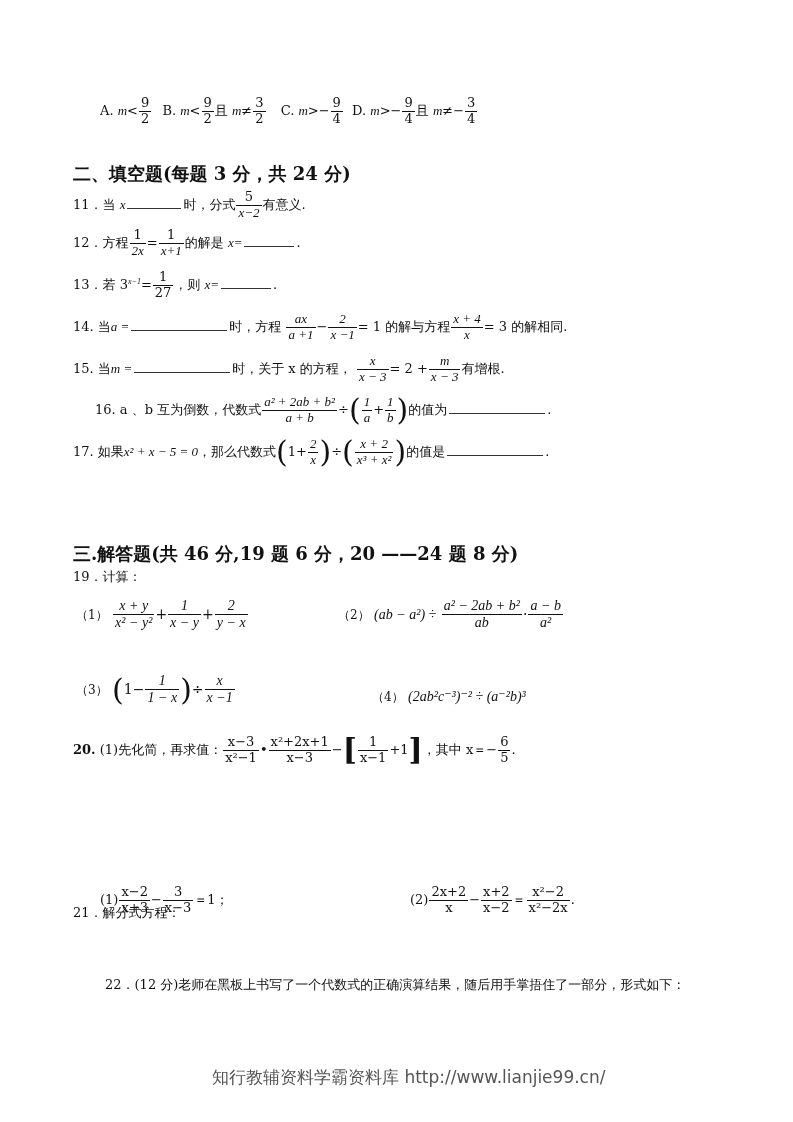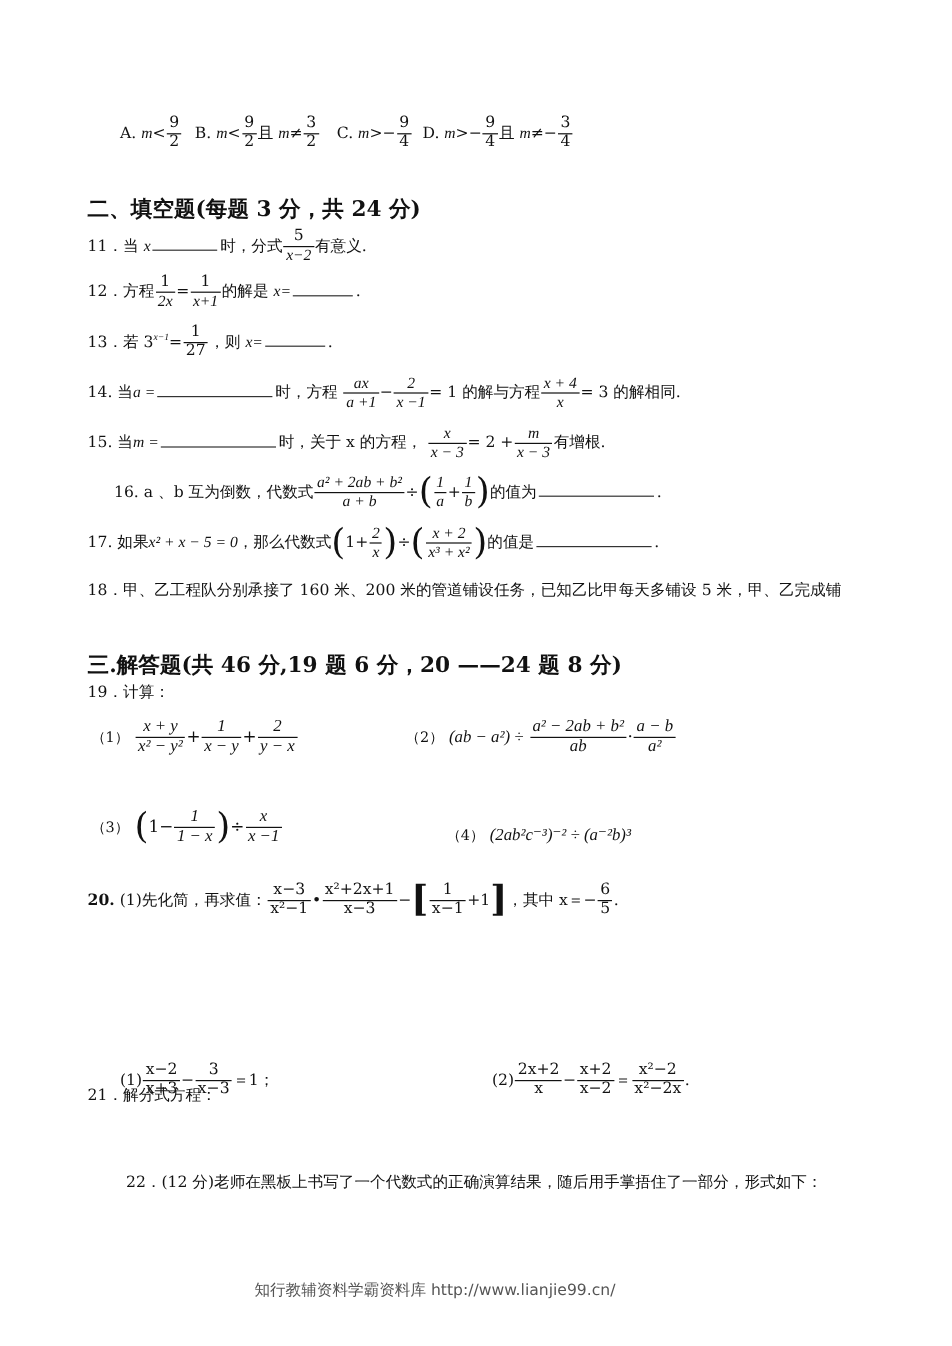--- a/index.html
+++ b/index.html
@@ -9,21 +9,21 @@
   .it { font-style:italic; font-family:"Liberation Serif","DejaVu Serif",serif; }
   .frac { display:inline-block; vertical-align:middle; text-align:center; margin:0 1px; }
   .frac > span { display:block; padding:0 2px; line-height:1.15; }
   .frac > span.num { border-bottom:1px solid #111; }
   .big { font-size:14px; }
   .blank { display:inline-block; border-bottom:1px solid #333; vertical-align:baseline; height:1px; margin:0 2px; }
   .heading { font-weight:bold; font-size:18px; }
   sup { font-size:8px; }
   .paren { font-size:30px; line-height:1; vertical-align:middle; font-weight:200; }
   .bracket { font-size:30px; line-height:1; vertical-align:middle; font-weight:bold; }
-  .footer { font-family:"DejaVu Sans","Liberation Sans",sans-serif; font-size:13px; color:#555; }
+  .footer { font-family:"DejaVu Sans","Liberation Sans",sans-serif; font-size:17px; color:#555; }
 </style>
 </head>
 <body>
 
 <div class="abs" style="left:100px;top:96px;">
   <span>
     <span>A.</span>
     <span class="it">m</span><span>&lt;</span><span class="frac"><span class="num">9</span><span>2</span></span>
   </span>
   <span style="margin-left:6px;">
@@ -72,21 +72,20 @@
 <div class="abs" style="left:73px;top:395px;margin-left:22px;">
   <span>16.</span>
   <span>a 、b 互为倒数，代数式</span><span class="frac it"><span class="num">a² + 2ab + b²</span><span>a + b</span></span><span>÷</span><span class="paren">(</span><span class="frac it"><span class="num">1</span><span>a</span></span><span>+</span><span class="frac it"><span class="num">1</span><span>b</span></span><span class="paren">)</span><span>的值为</span><span class="blank" style="width:96px;"></span><span>.</span>
 </div>
 
 <div class="abs" style="left:73px;top:437px;">
   <span>17. 如果</span><span class="it">x² + x − 5 = 0</span><span>，那么代数式</span><span class="paren">(</span><span>1+</span><span class="frac it"><span class="num">2</span><span>x</span></span><span class="paren">)</span><span>÷</span><span class="paren">(</span><span class="frac it"><span class="num">x + 2</span><span>x³ + x²</span></span><span class="paren">)</span><span>的值是</span><span class="blank" style="width:96px;"></span><span>.</span>
 </div>
 
 <div class="abs" style="left:73px;top:482px;line-height:22px;">
-  <div>18．甲、乙工程队分别承接了 160 米、200 米的管道铺设任务，已知乙比甲每天多铺设 5 米，甲、乙完成铺</div>
 </div>
 
 <div class="abs heading" style="left:73px;top:542px;">三.解答题(共 46 分,19 题 6 分，20 ——24 题 8 分)</div>
 <div class="abs" style="left:73px;top:568px;">19．计算：</div>
 
 <div class="abs big" style="left:76px;top:598px;">
   <span style="font-size:12px;">（1）</span>
   <span class="frac it"><span class="num">x + y</span><span>x² − y²</span></span><span>+</span><span class="frac it"><span class="num">1</span><span>x − y</span></span><span>+</span><span class="frac it"><span class="num">2</span><span>y − x</span></span>
 </div>
 

